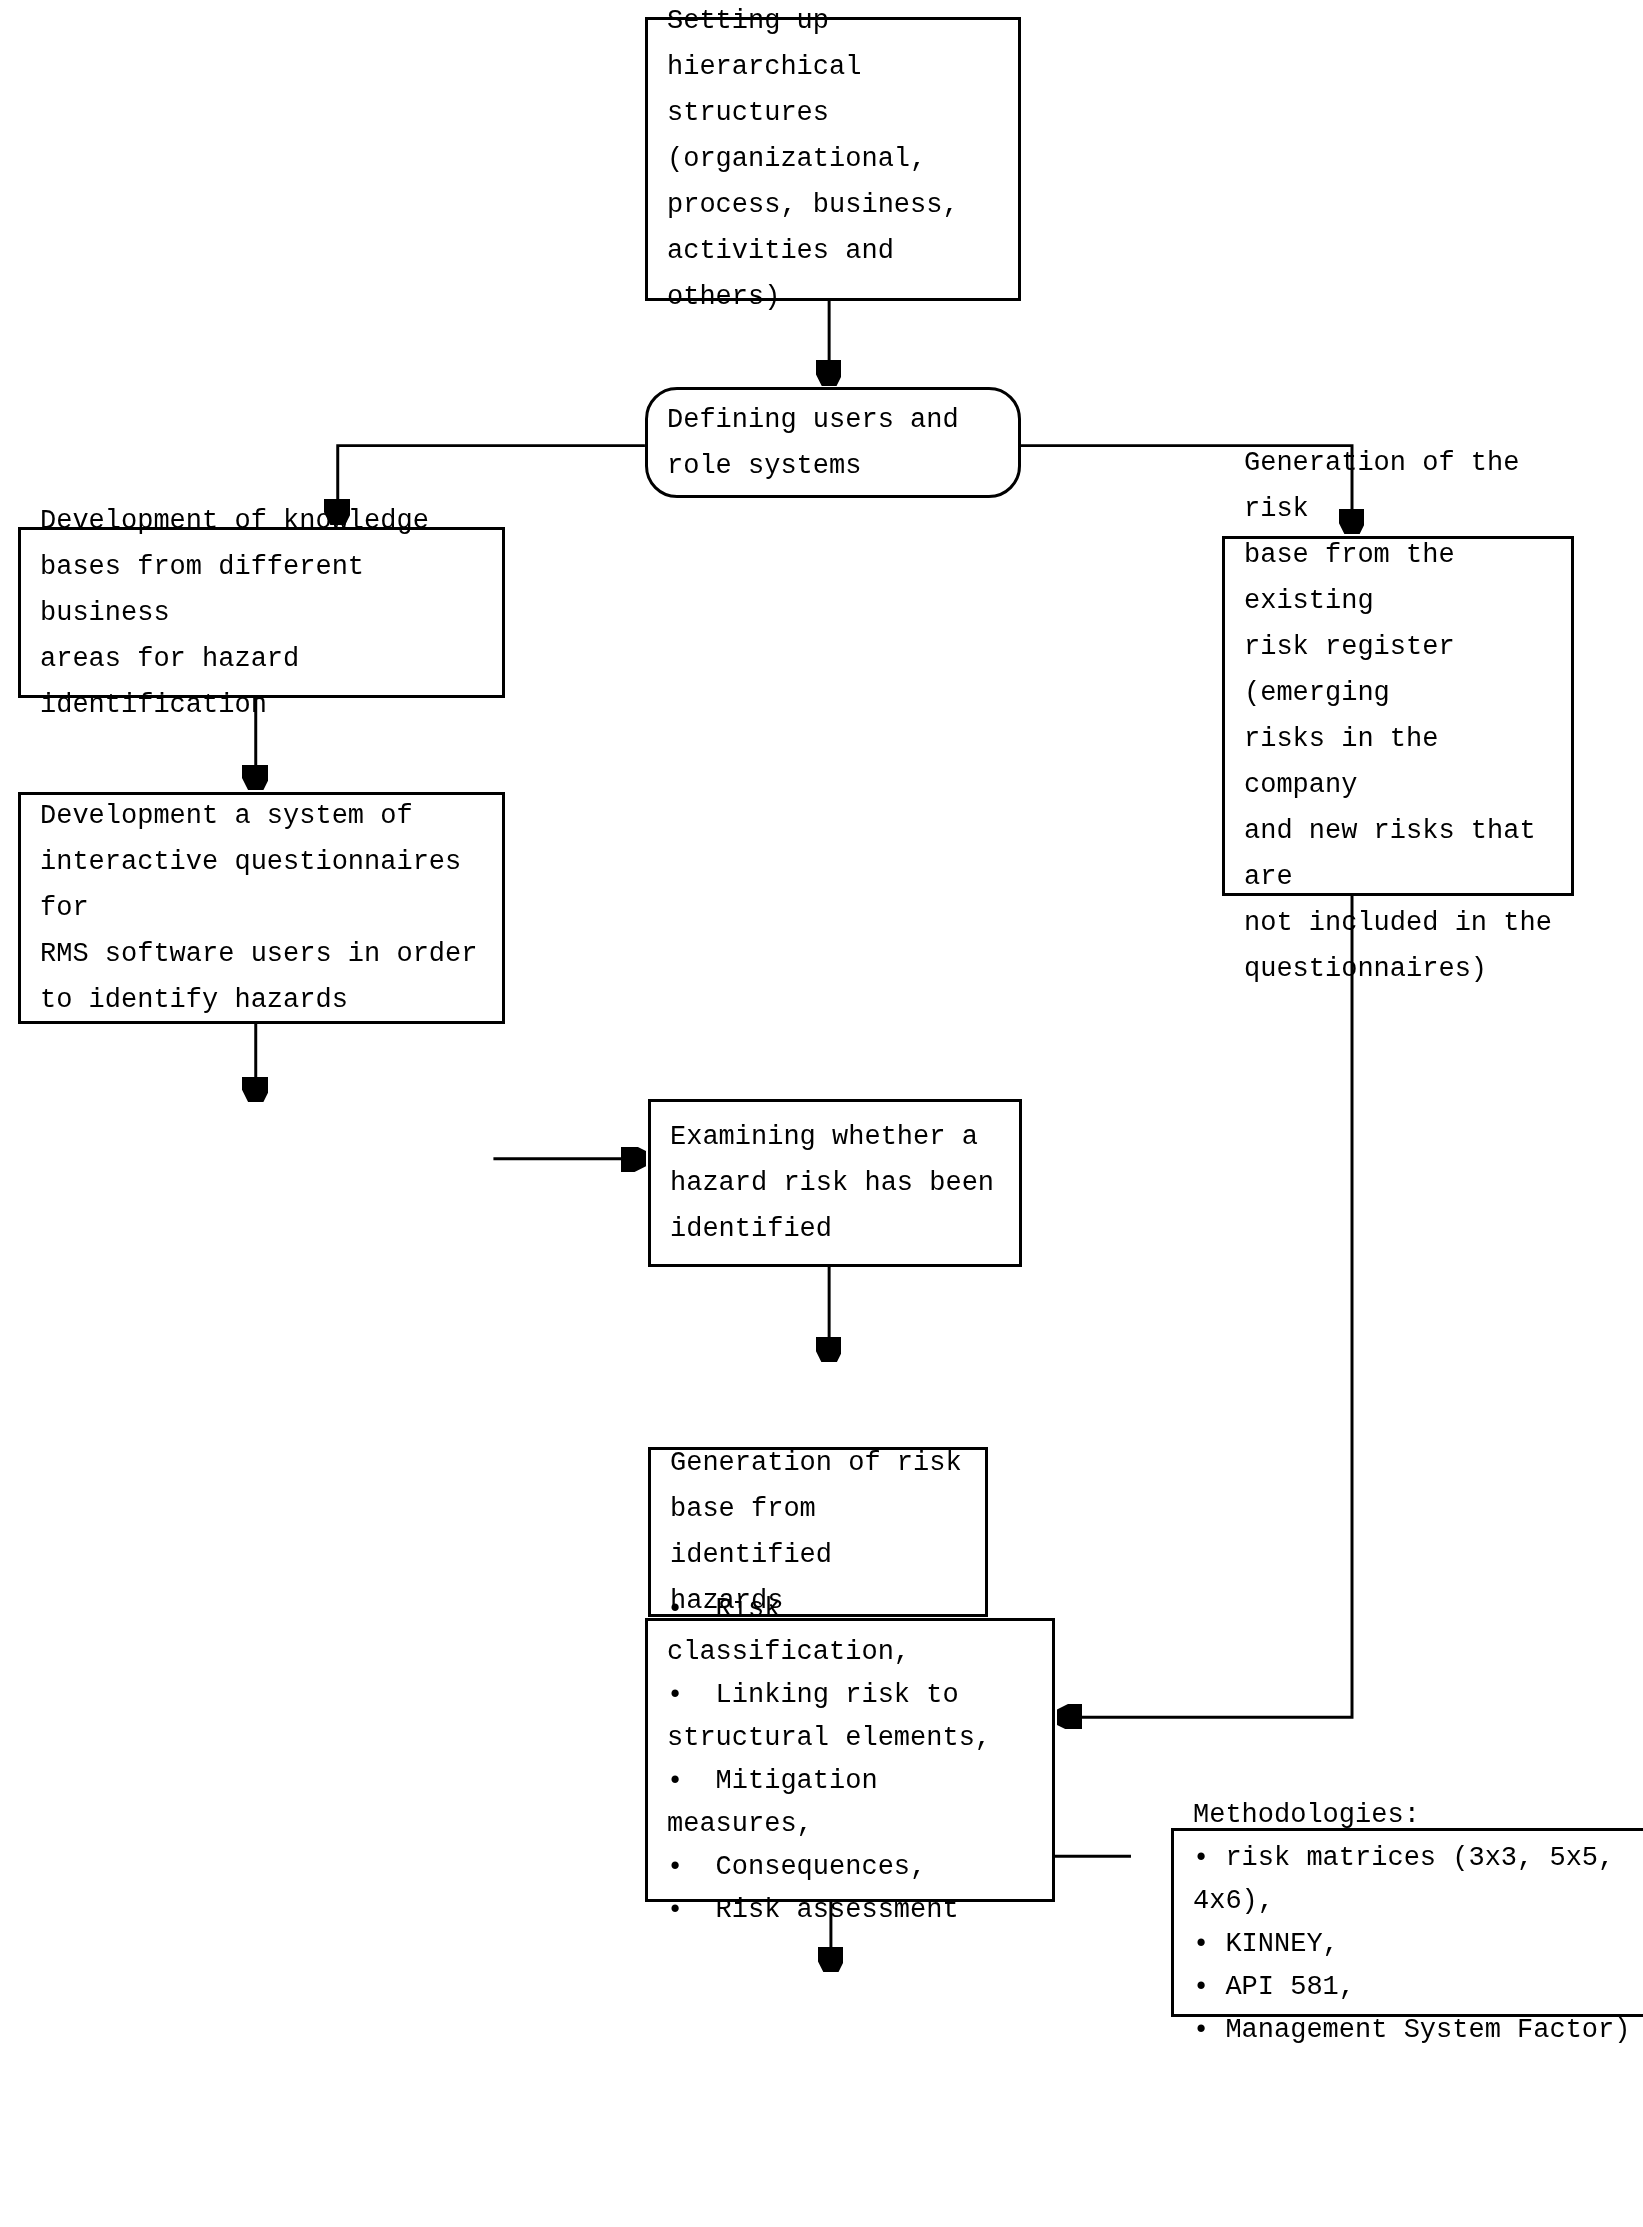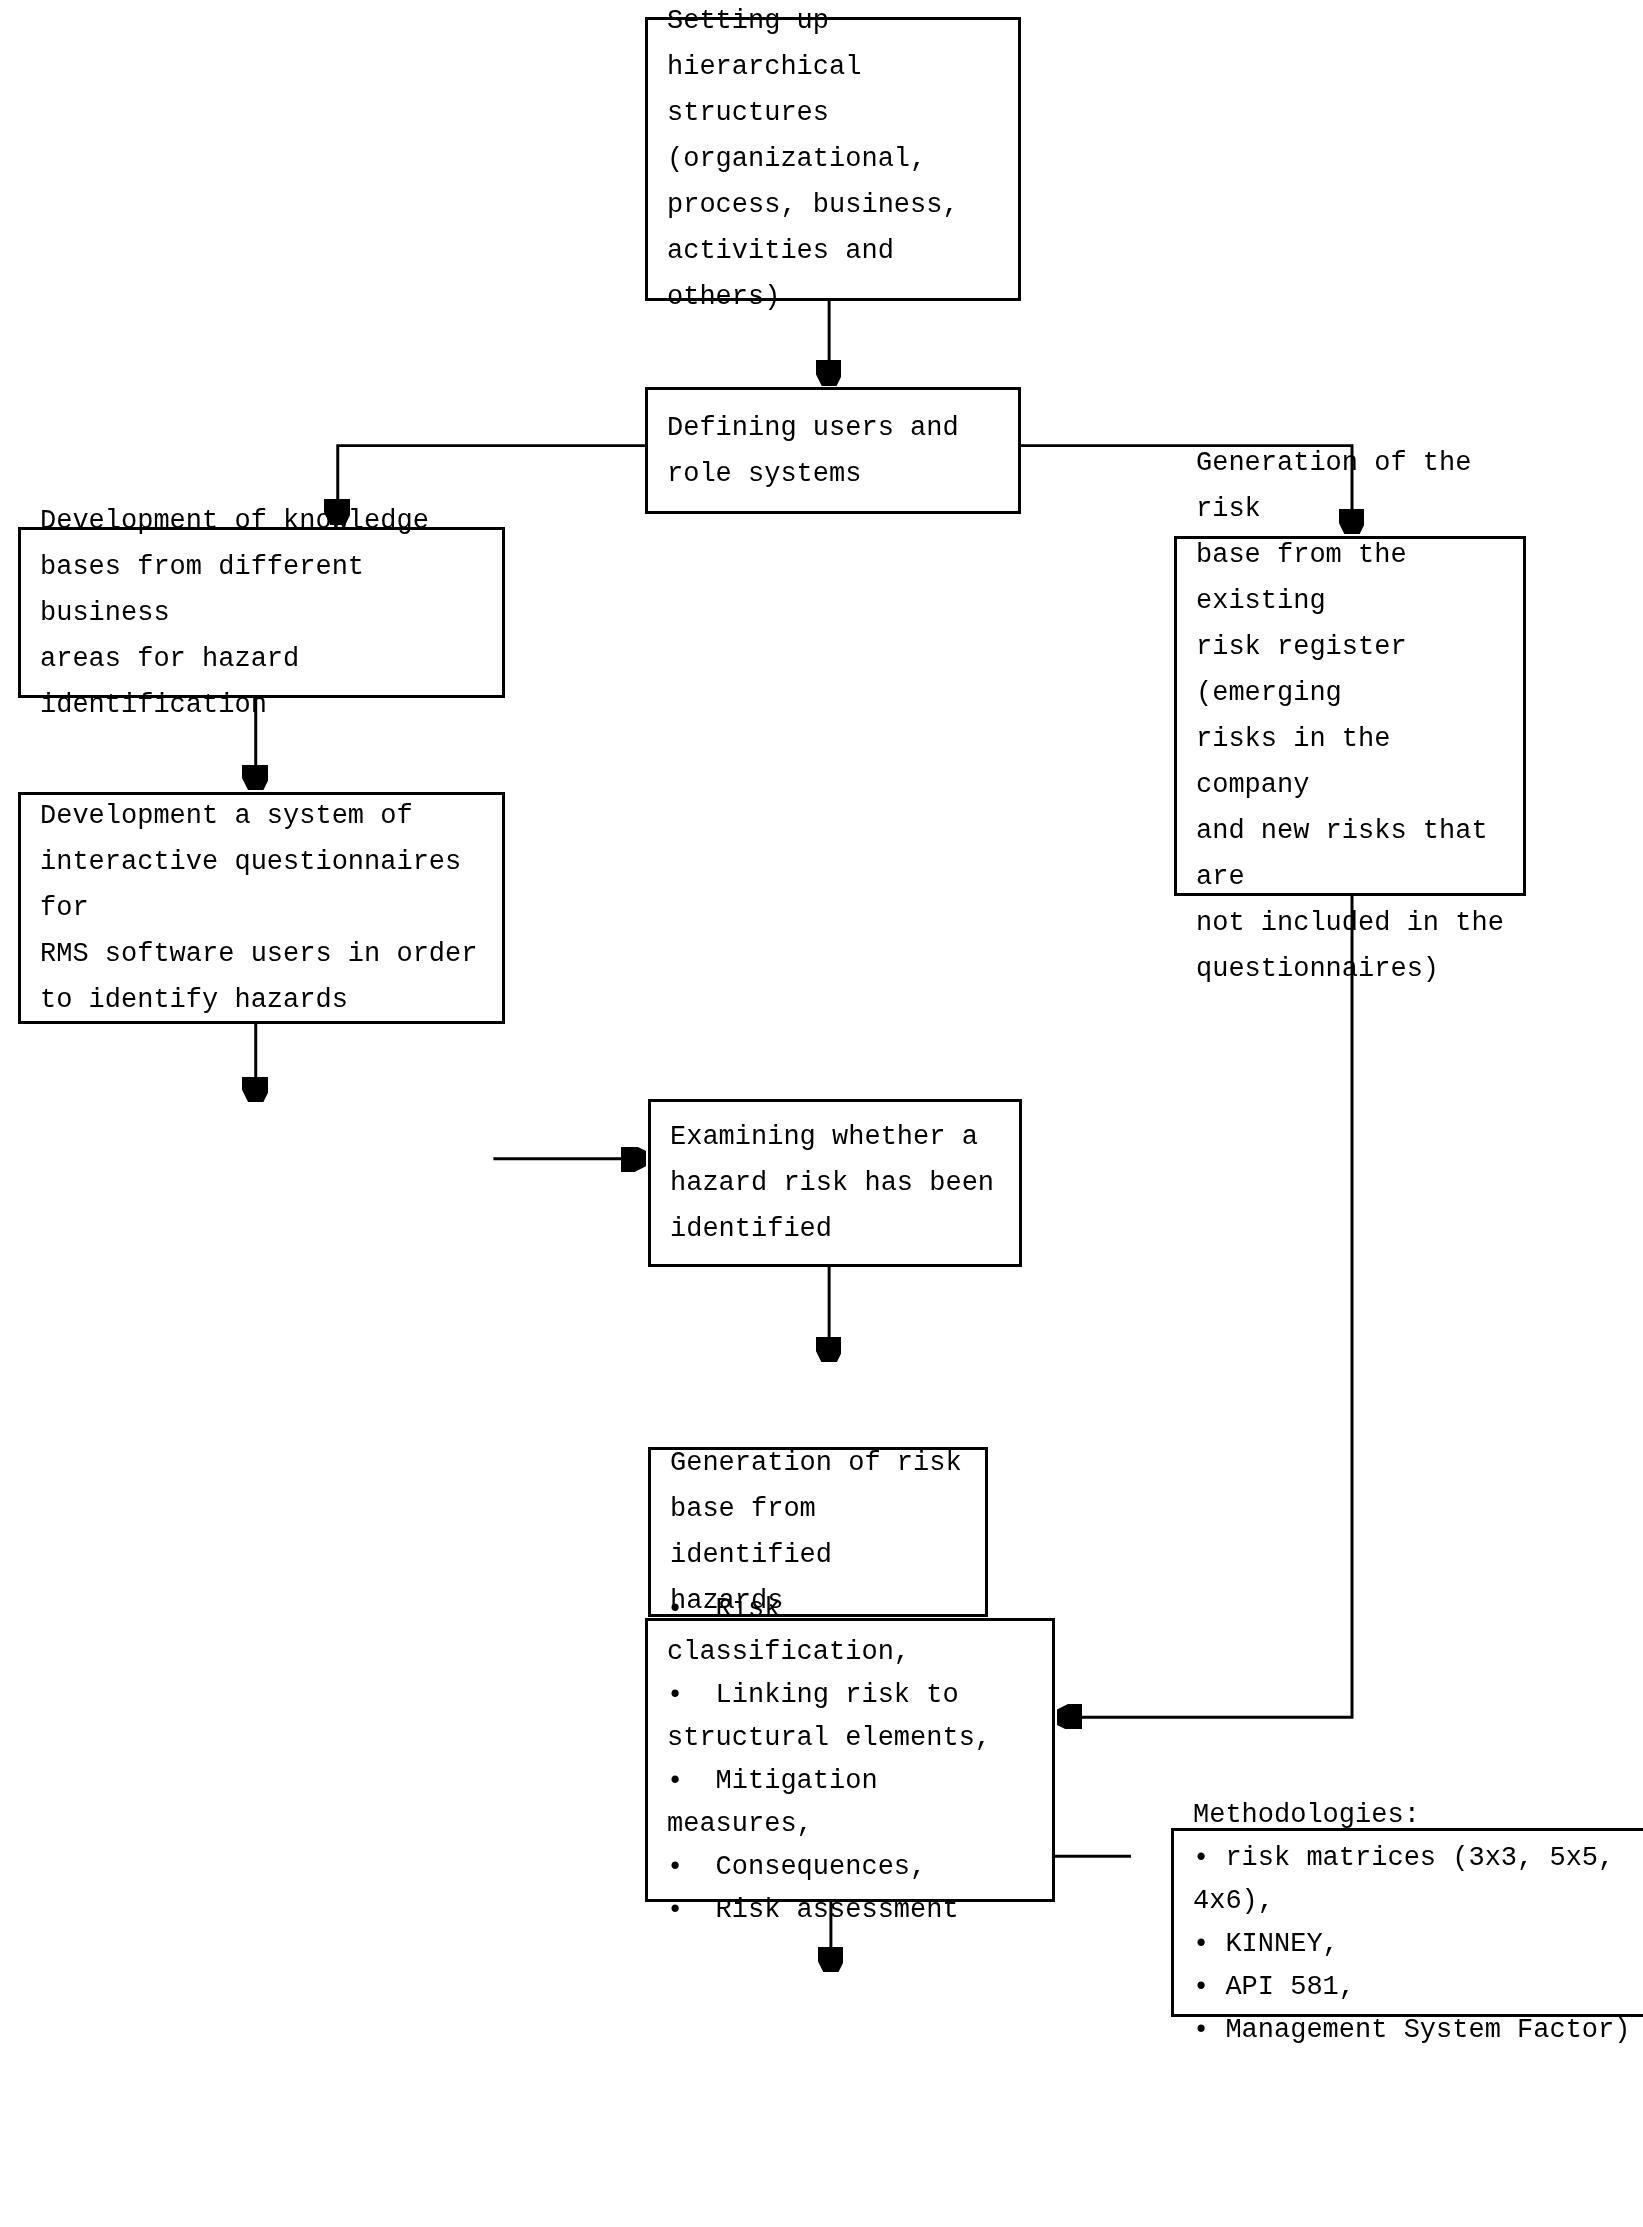--- a/index.html
+++ b/index.html
@@ -43,27 +43,27 @@
     height: 2227px;
     pointer-events: none;
   }
   #connector-layer path {
     stroke: #000000;
     stroke-width: 5;
     fill: none;
   }
   
   #b-setup          { left: 645px; top:   16.6px; width: 376px; height: 284px; }
-  #b-defining       { left: 645px; top:  387px; width: 376px; height: 127px; }
+  #b-defining       { left: 645px; top:  387px; width: 376px; height: 111px; border-radius: 32px; }
   #b-knowledge      { left:   18px; top:  527px; width: 487px; height: 171px; }
   #b-questionnaires { left:   18px; top: 792px; width: 487px; height: 232px; }
   #b-linking        { left:   33px; top: 1104px; width: 461px; height: 124px; }
   #b-examining      { left: 648px; top: 1099px; width: 374px; height: 168px; }
   #b-riskbase       { left: 648px; top: 1447px; width: 340px; height: 170px; }
-  #b-register       { left: 1174px; top:  536px; width: 352px; height: 360px; }
+  #b-register       { left: 1222px; top:  536px; width: 352px; height: 360px; }
   #b-processing     { left: 645px; top: 1618px; width: 410px; height: 284px; }
   #b-outputs        { left: 645px; top: 1974px; width: 404px; height: 245px; }
   #b-methodologies  { left: 1131px; top: 1828px; width: 510px; height: 189px; margin-left: 40px; }
 </style>
 </head>
 <body>
 
 <div id="canvas">
 
   <svg id="connector-layer" viewBox="0 0 2766 3748" xmlns="http://www.w3.org/2000/svg">

